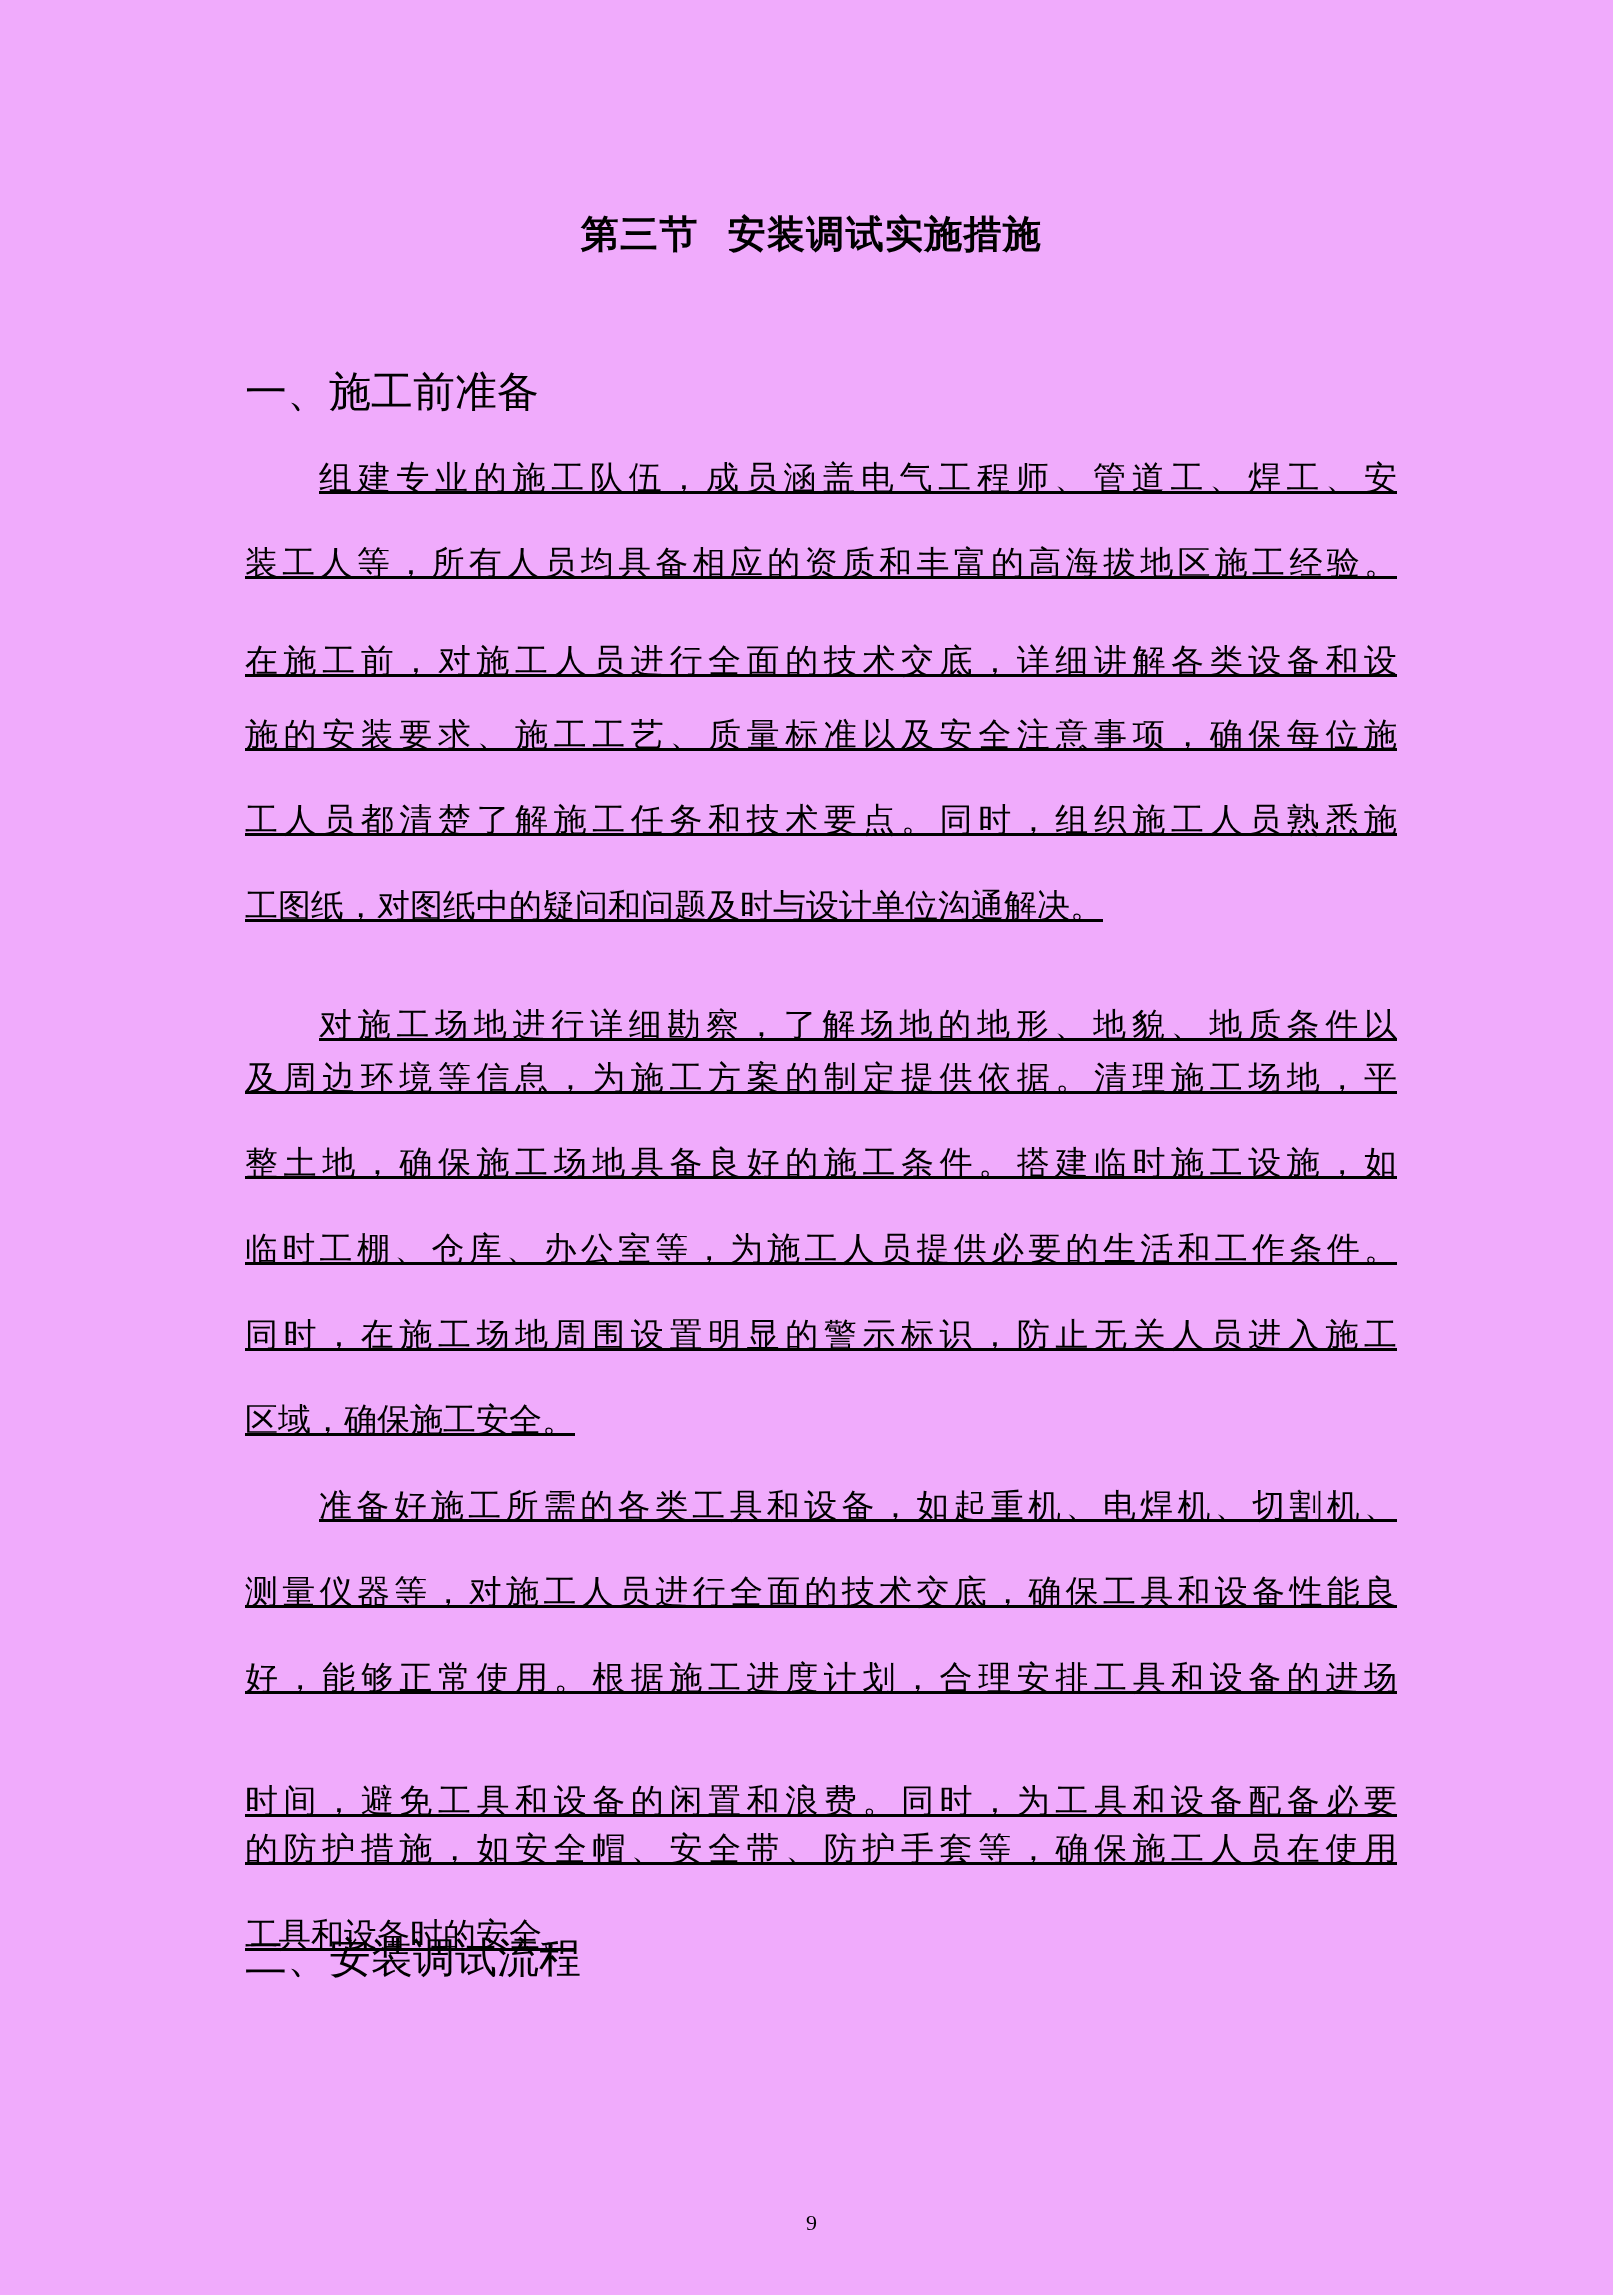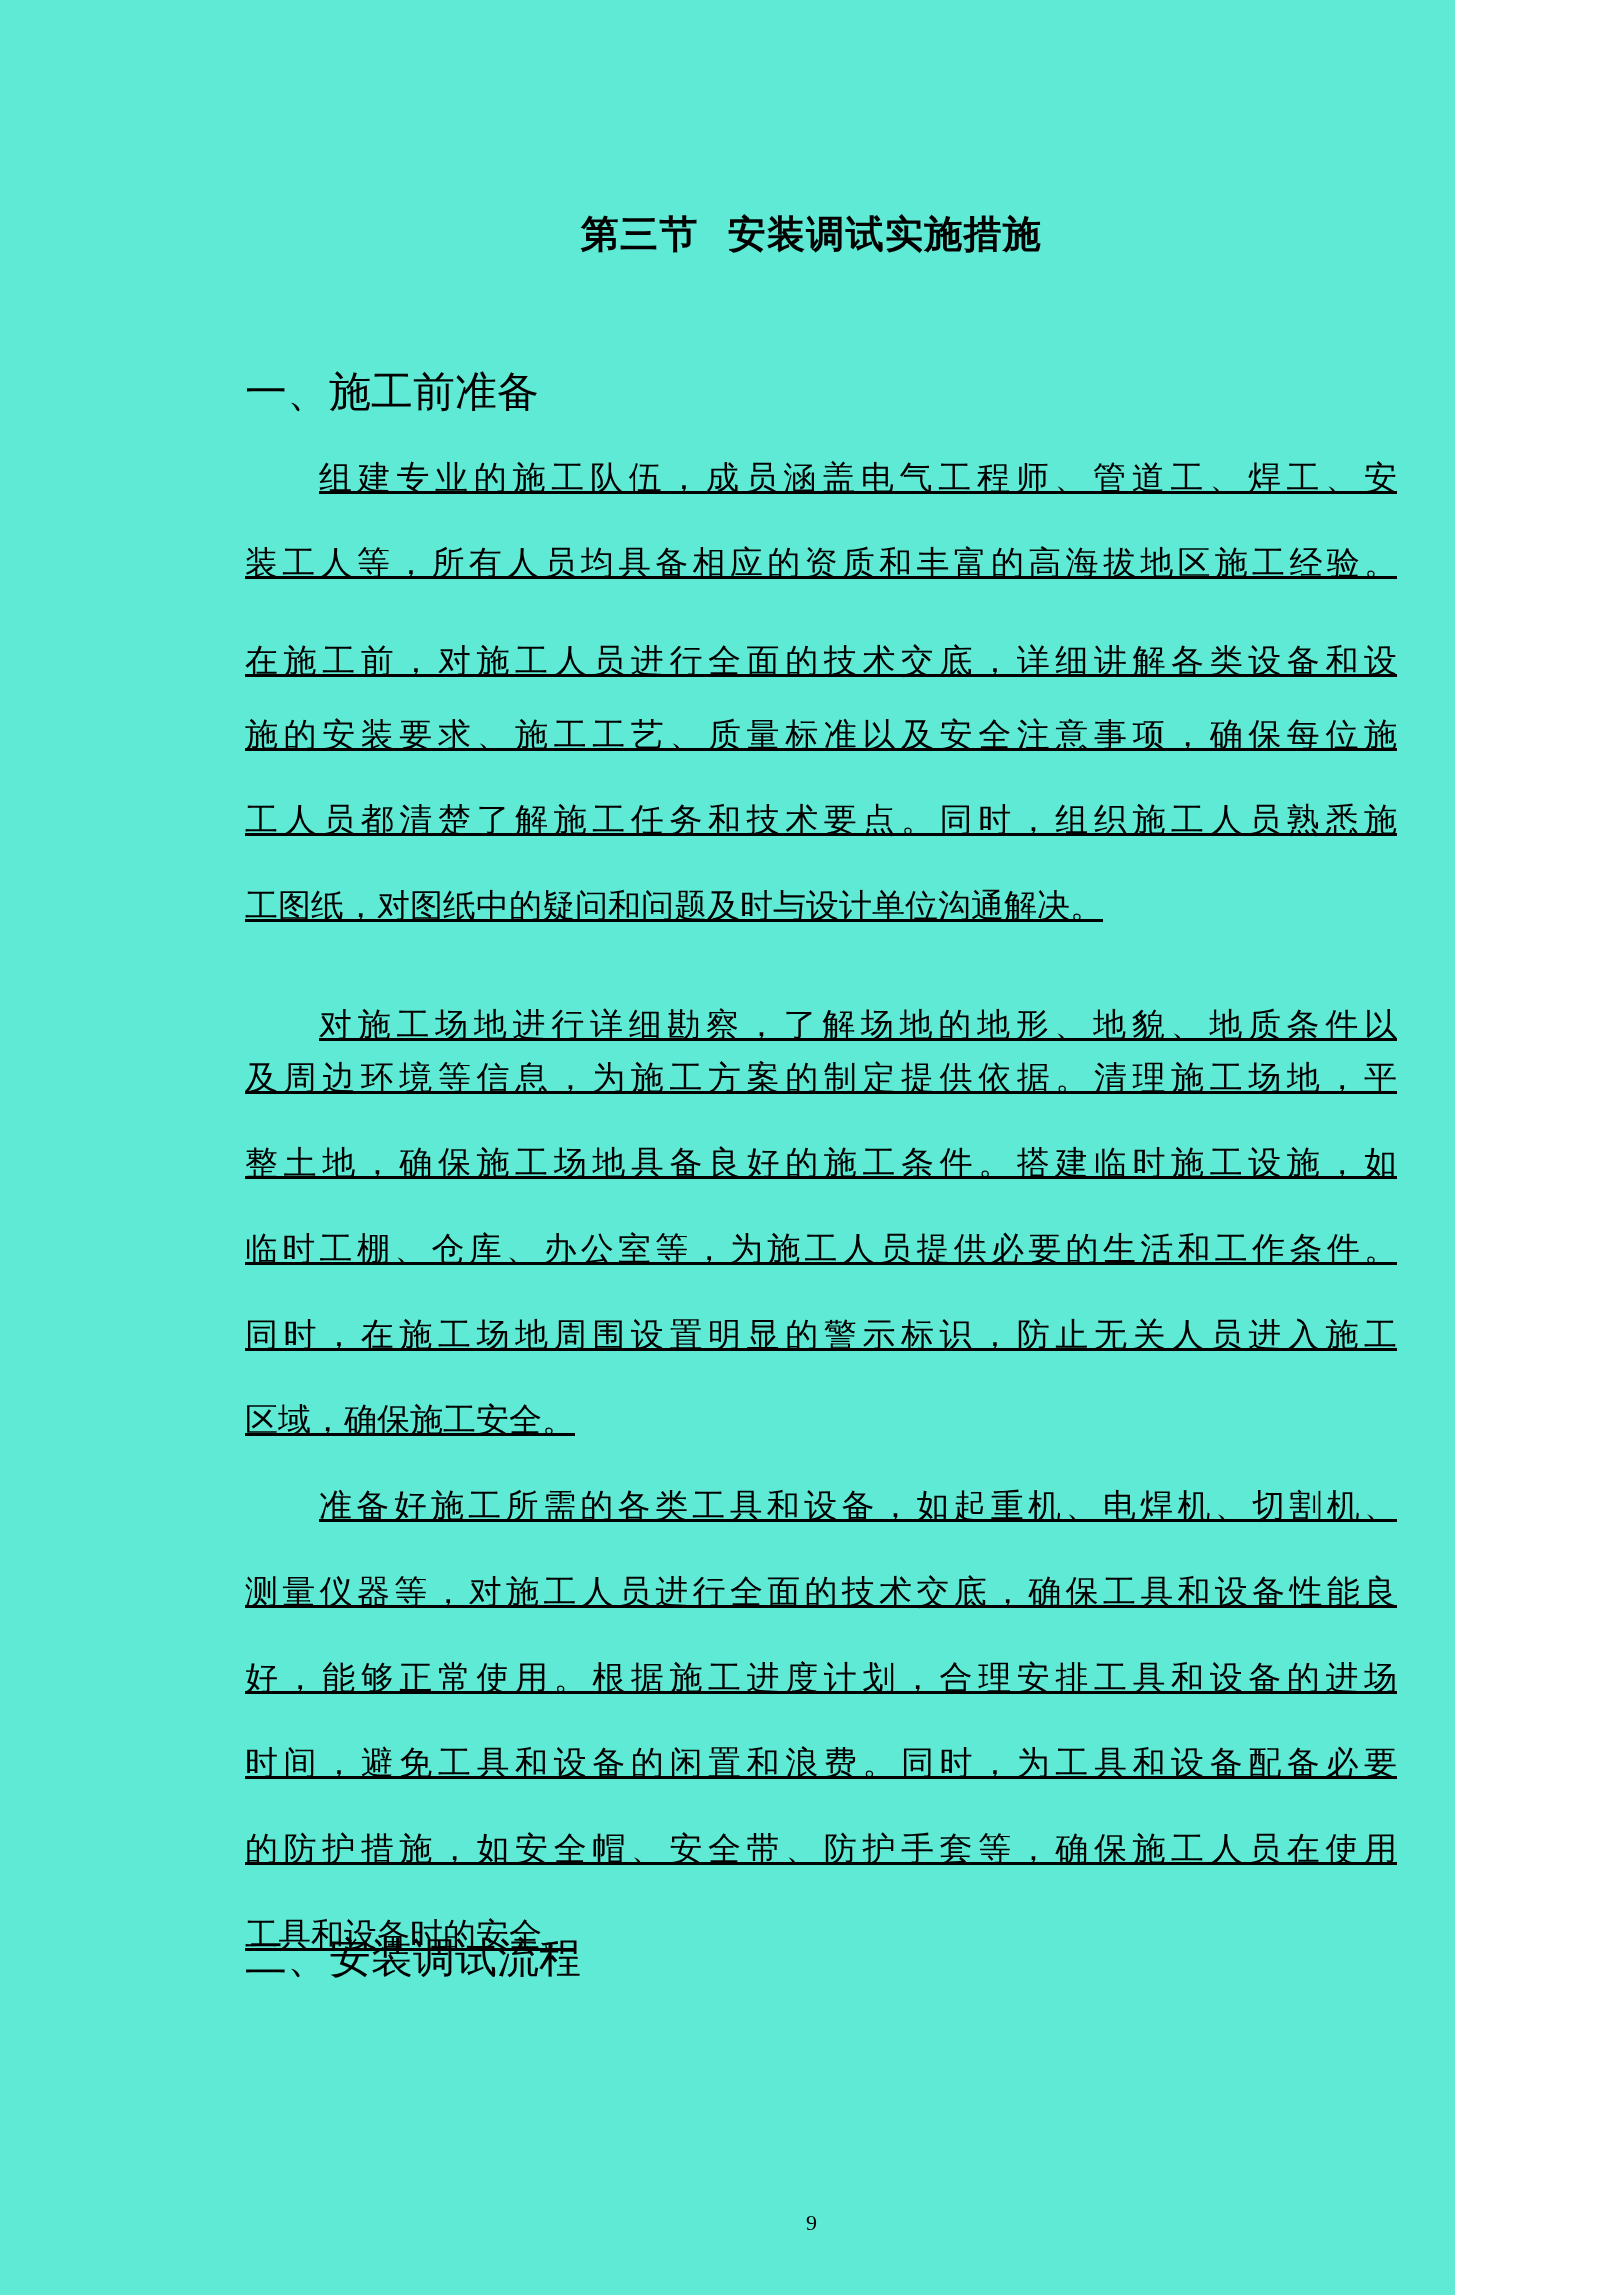--- a/index.html
+++ b/index.html
@@ -11,23 +11,23 @@
       width: 1623px;
       height: 2295px;
       position: relative;
       overflow: hidden;
       font-family: "DejaVu Serif", "Liberation Serif", serif;
       color: #000000;
     }
     .page {
       position: absolute;
       left: 0; top: 0;
-      width: 1455px;
+      width: 1613px;
       height: 2295px;
-      background: #5eead4;
+      background: #f0abfc;
     }
     .title {
       position: absolute;
       left: 0;
       width: 1623px;
       top: 208px;
       text-align: center;
       font-size: 38px;
       font-weight: bold;
       line-height: 52px;
@@ -94,21 +94,21 @@
     <div class="line" style="top:1137px;">整土地，确保施工场地具备良好的施工条件。搭建临时施工设施，如</div>
     <div class="line" style="top:1223px;">临时工棚、仓库、办公室等，为施工人员提供必要的生活和工作条件。</div>
     <div class="line" style="top:1309px;">同时，在施工场地周围设置明显的警示标识，防止无关人员进入施工</div>
     <div class="line last" style="top:1394px;">区域，确保施工安全。</div>
   </div>
 
   <div>
     <div class="line indent" style="top:1480px;">准备好施工所需的各类工具和设备，如起重机、电焊机、切割机、</div>
     <div class="line" style="top:1566px;">测量仪器等，对施工人员进行全面的技术交底，确保工具和设备性能良</div>
     <div class="line" style="top:1652px;">好，能够正常使用。根据施工进度计划，合理安排工具和设备的进场</div>
-    <div class="line" style="top:1737px;">时间，避免工具和设备的闲置和浪费。同时，为工具和设备配备必要</div>
+    <div class="line" style="top:1775px;">时间，避免工具和设备的闲置和浪费。同时，为工具和设备配备必要</div>
     <div class="line" style="top:1823px;">的防护措施，如安全帽、安全带、防护手套等，确保施工人员在使用</div>
     <div class="line last" style="top:1909px;">工具和设备时的安全。</div>
   </div>
 
   <div class="section-heading" style="top:1932px;">二、安装调试流程</div>
 
   <div class="page-number">9</div>
 
 </div>
 

